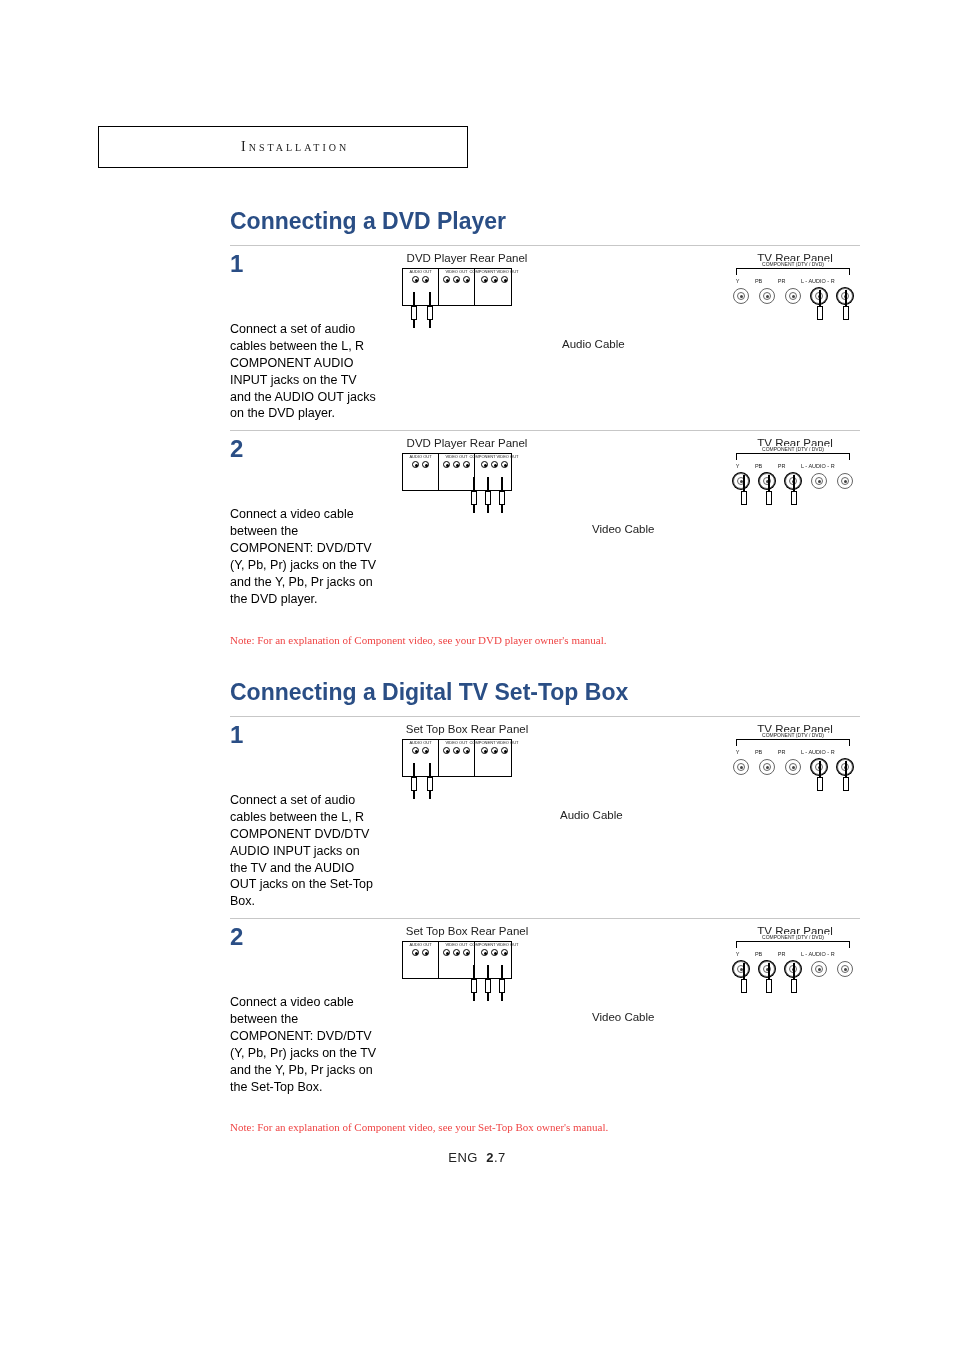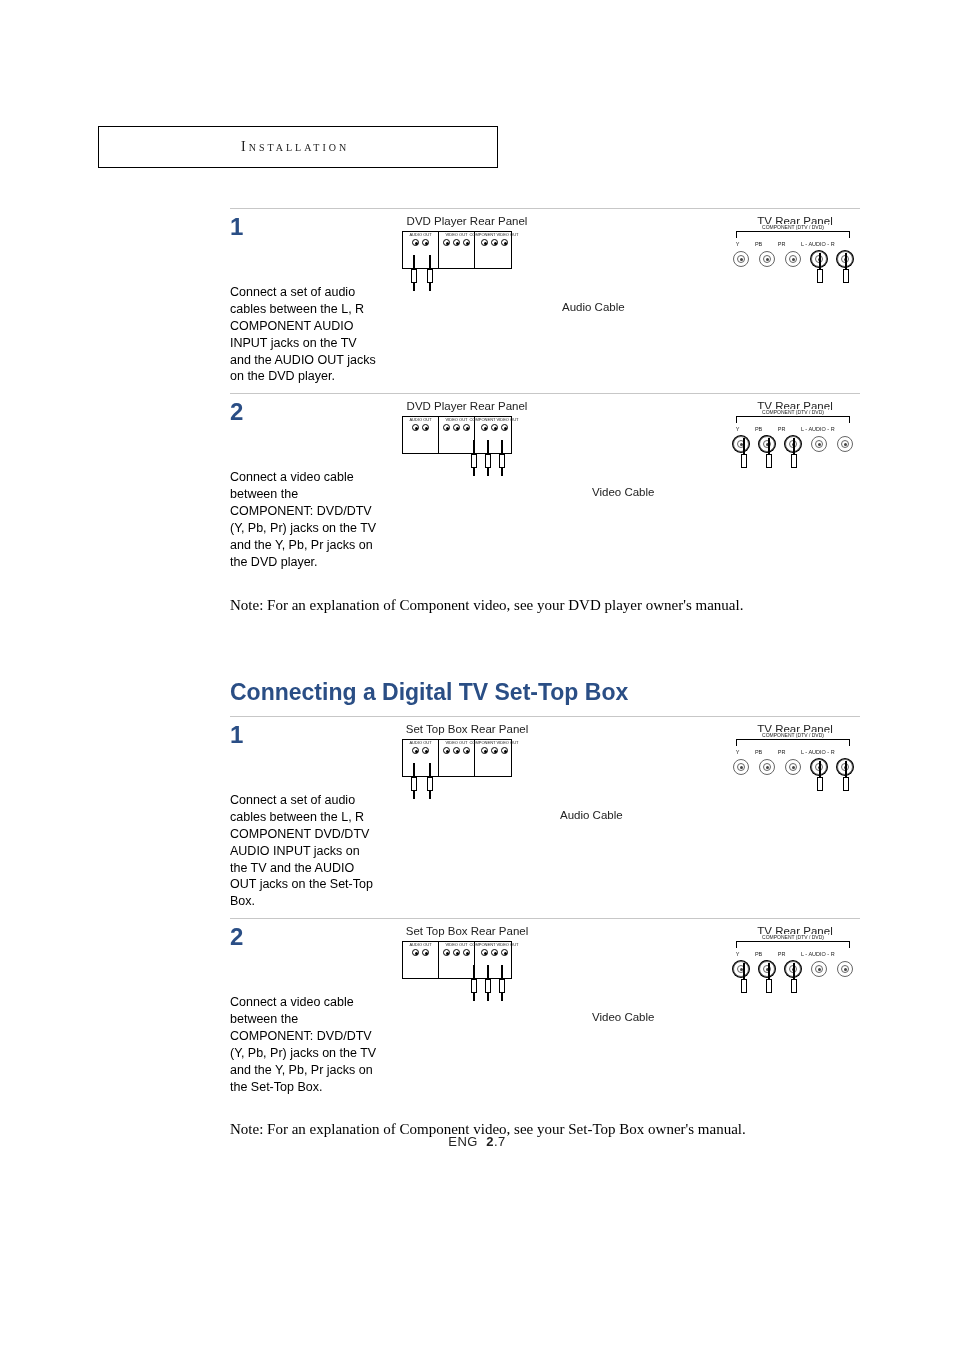--- a/index.html
+++ b/index.html
@@ -25,21 +25,21 @@
     height: var(--page-h);
     margin: 0 auto;
     background: #fff;
   }
 
   
   .header-tab {
     position: absolute;
     top: 126px;
     left: 98px;
-    width: 400px;
+    width: 370px;
     height: 42px;
     border: 1px solid #000;
     display: flex;
     align-items: center;
     padding-left: 142px;
     font-family: Georgia, serif;
     font-size: 14px;
     letter-spacing: 3px;
     font-variant: small-caps;
   }
@@ -82,28 +82,28 @@
   .step-desc {
     font-family: Arial, Helvetica, sans-serif;
     font-size: 12.5px;
     line-height: 1.35;
     color: #000;
     margin-top: 45px;
   }
 
   .note {
     font-family: Georgia, serif;
-    font-size: 15px;
-    color: #000000;
+    font-size: 11px;
+    color: #ef4444;
     margin-top: 18px;
   }
 
   .footer-pg {
     position: absolute;
-    bottom: 202px;
+    bottom: 186px;
     left: 0;
     width: 100%;
     text-align: center;
     font-family: Arial, sans-serif;
     font-size: 13px;
     letter-spacing: 0.5px;
   }
   .footer-pg .chap { font-weight: bold; }
 
   
@@ -302,20 +302,21 @@
 </head>
 <body>
 
 <div class="page">
 
   <div class="header-tab">
     <span>Installation</span>
   </div>
 
   <div class="section-block sec1">
+    <h2 class="section-title">Connecting a DVD Player</h2>
 
     <div class="steps-group">
 
       <div class="step-box">
         <div class="step-left">
           <div class="step-num">1</div>
           <div class="step-desc">Connect a set of audio cables between the L, R COMPONENT AUDIO INPUT jacks on the TV and the AUDIO OUT jacks on the DVD player.</div>
         </div>
         <div class="diagram">
           <div class="panel-title left">DVD Player Rear Panel</div>

